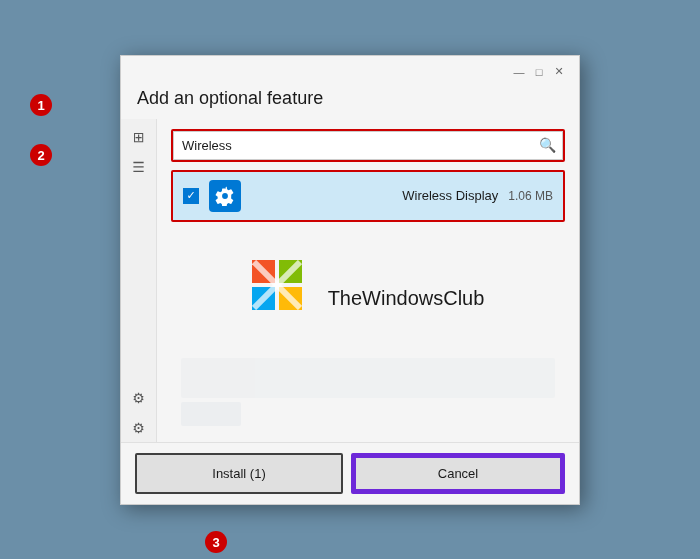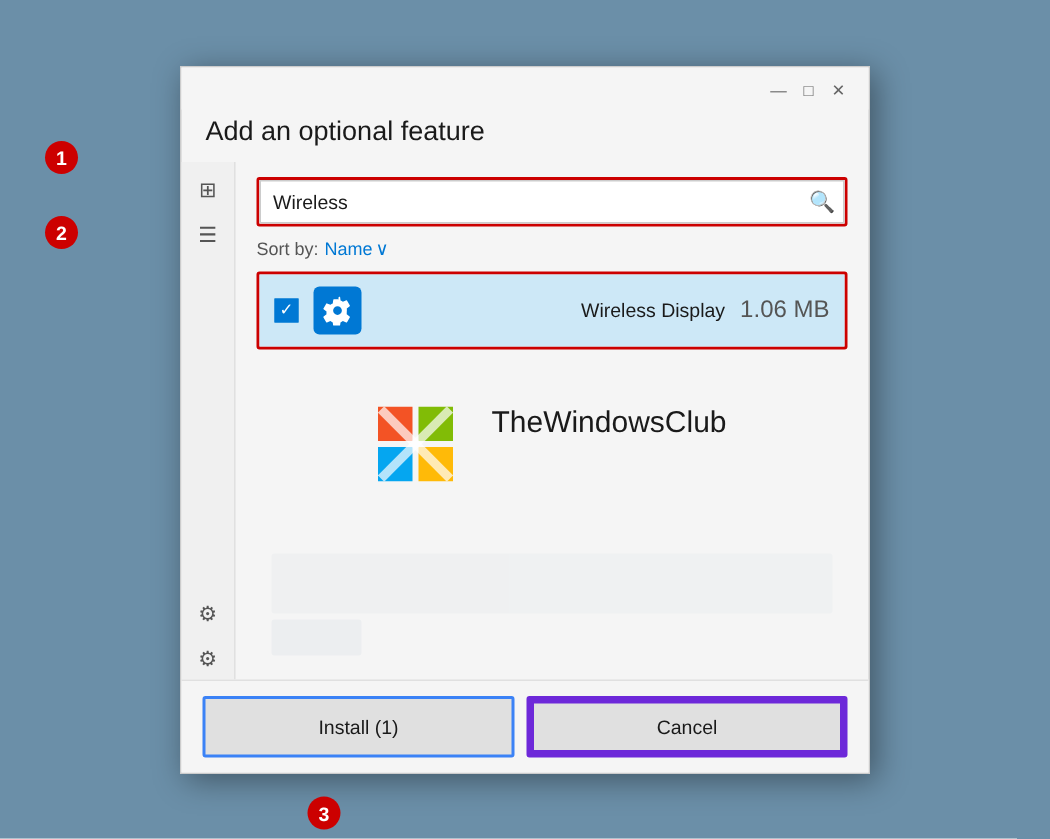--- a/index.html
+++ b/index.html
@@ -199,35 +199,35 @@
     }
 
     .feature-name {
       flex: 1;
       font-size: 13px;
       color: #1a1a1a;
       text-align: right;
     }
 
     .feature-size {
-      font-size: 16px;
+      font-size: 12px;
       color: #555;
     }
 
     .watermark-area {
       flex: 1;
       display: flex;
       align-items: center;
       justify-content: center;
       padding: 30px 0;
     }
 
     .watermark {
       display: flex;
-      align-items: flex-start;
+      align-items: flex-end;
       gap: 26px;
     }
 
     .watermark-logo {
       width: 50px;
       height: 50px;
     }
 
     .watermark-text {
       font-size: 20px;
@@ -241,21 +241,21 @@
       gap: 8px;
       border-top: 1px solid #e0e0e0;
       background: #f5f5f5;
       position: relative;
     }
 
     .btn-install {
       flex: 1;
       padding: 8px 12px;
       background: #e0e0e0;
-      border: 2px solid #3b82f6;
+      border: 2px solid #404040;
       border-radius: 2px;
       font-size: 13px;
       cursor: pointer;
       color: #1a1a1a;
     }
 
     .btn-cancel {
       flex: 1;
       padding: 8px 12px;
       background: #e0e0e0;
@@ -352,27 +352,20 @@
       <div class="sidebar-icon">⚙</div>
     </div>
 
     <div class="content-area">
 
       <div class="search-container">
         <input class="search-input" type="text" value="Wireless" style="">
         <button class="search-icon-btn">🔍</button>
       </div>
 
-      <div class="sort-bar">
-        <span class="sort-label">Sort by:</span>
-        <button class="sort-dropdown">
-          <span>Name</span>
-          <span>∨</span>
-        </button>
-      </div>
 
       <div class="feature-list">
         <div class="feature-item">
           <div class="checkbox-wrapper">
             <div class="checkbox-checked">✓</div>
           </div>
           <div class="feature-icon">
             <svg class="gear-svg" viewBox="0 0 24 24" fill="white">
               <path d="M12 15.5A3.5 3.5 0 018.5 12 3.5 3.5 0 0112 8.5a3.5 3.5 0 013.5 3.5 3.5 3.5 0 01-3.5 3.5m7.43-2.92c.04-.34.07-.68.07-1.08s-.03-.74-.07-1.08l2.33-1.81c.21-.16.27-.45.13-.69l-2.2-3.81a.5.5 0 00-.63-.22l-2.75 1.1c-.57-.44-1.18-.81-1.85-1.09l-.42-2.93A.488.488 0 0013.5 3h-4.4a.488.488 0 00-.48.41l-.42 2.93c-.67.28-1.28.65-1.85 1.09L3.6 6.34a.49.49 0 00-.63.22L.77 10.37a.49.49 0 00.13.69l2.33 1.81c-.04.34-.07.69-.07 1.08s.03.74.07 1.08l-2.33 1.81c-.21.16-.27.45-.13.69l2.2 3.81c.13.24.41.31.63.22l2.75-1.1c.57.44 1.18.81 1.85 1.09l.42 2.93c.06.24.27.41.48.41h4.4c.21 0 .42-.17.48-.41l.42-2.93c.67-.28 1.28-.65 1.85-1.09l2.75 1.1c.22.09.5.02.63-.22l2.2-3.81a.49.49 0 00-.13-.69l-2.33-1.81z"></path>
             </svg>

